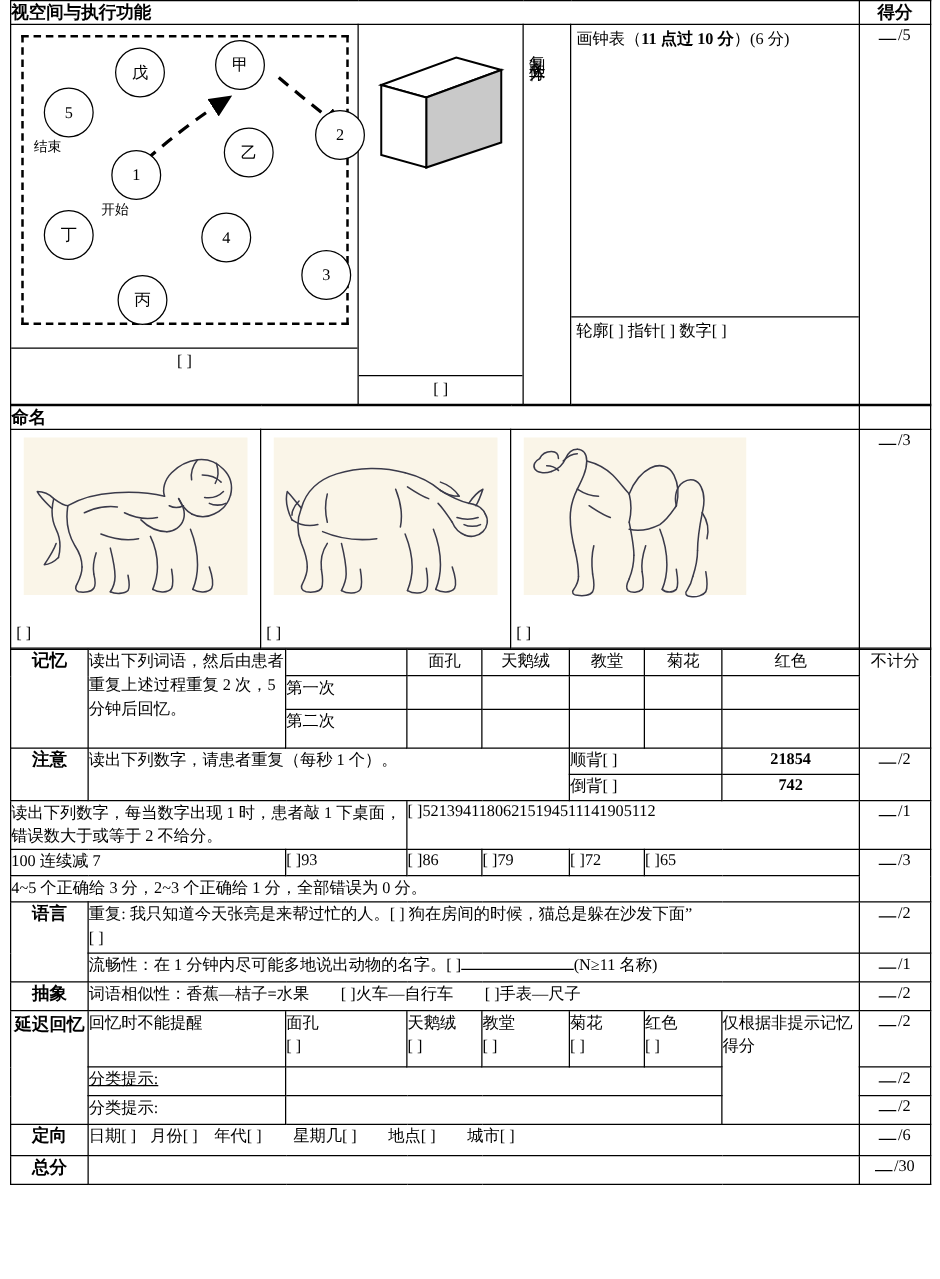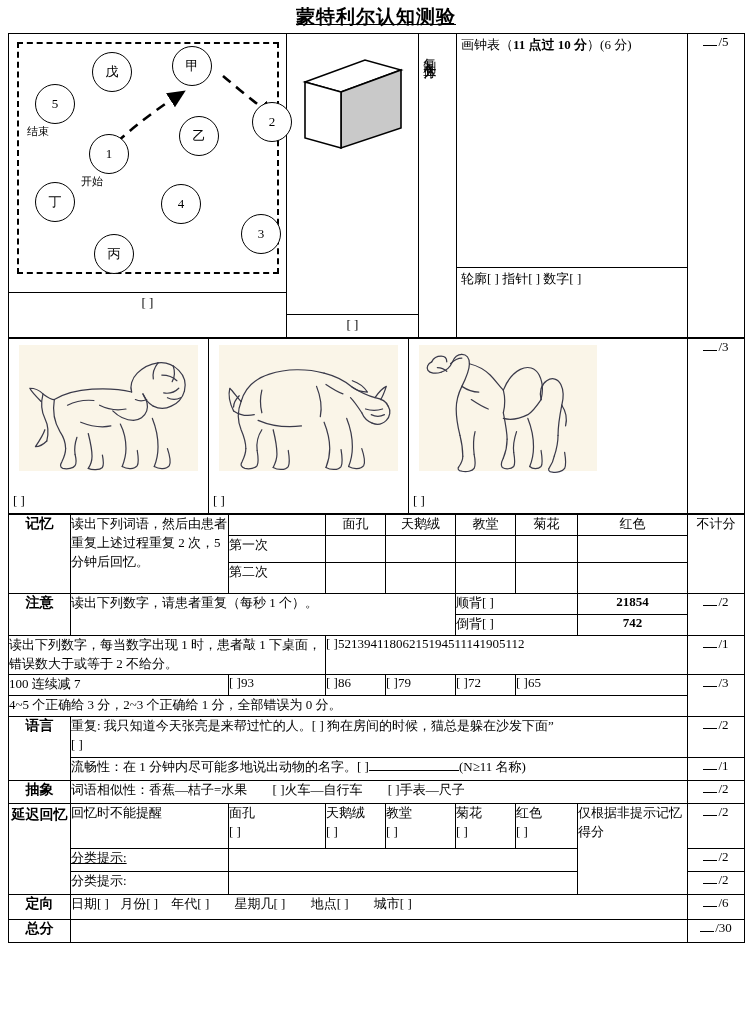--- a/index.html
+++ b/index.html
@@ -56,31 +56,34 @@
   .brk{font-size:13px;}
   .t13{font-size:13px;}
   .t14{font-size:14px;}
   .lh{line-height:1.45;}
 </style>
 </head>
 <body>
 
 <div class="page">
 
-  <div class="title">蒙特利尔认知测验</div>
 
   <table class="moca">
     <colgroup>
         <col style="width:278px">
         <col style="width:132px">
         <col style="width:38px">
         <col style="width:231px">
         <col style="width:57px">
       </colgroup>
     <tbody>
+        <tr>
+      <td colspan="4" class="secthead">视空间与执行功能</td>
+      <td class="secthead ctr">得分</td>
+    </tr>
     <tr>
 
       <td>
         <div class="visuo-wrap">
           <div class="dashbox"></div>
           <svg class="arrows" viewBox="0 0 276 244">
             <defs>
               <marker id="ah" markerWidth="7" markerHeight="7" refX="3" refY="3.2" orient="auto">
                 <path d="M0,0 L7,3.2 L0,6.4 z" fill="#000"></path>
               </marker>
@@ -139,20 +142,24 @@
     </table>
 
   <table class="moca">
     <colgroup>
         <col style="width:200px">
         <col style="width:200px">
         <col style="width:279px">
         <col style="width:57px">
       </colgroup>
     <tbody>
+        <tr>
+      <td colspan="3" class="secthead">命名</td>
+      <td></td>
+    </tr>
     <tr>
       <td>
         <div class="animal-box">
           <div class="animal-bg"></div>
           <svg viewBox="0 0 200 140" width="200" height="132" style="position:absolute;left:0;top:4px;">
             <g fill="none" stroke="#3a3a4a" stroke-width="1.3" stroke-linejoin="round" stroke-linecap="round">
               <path d="M28,62 C22,56 18,52 16,48 C20,48 26,50 30,54 C34,57 38,60 42,60"></path>
               <path d="M30,54 C28,62 28,72 32,80 C36,88 36,96 34,104"></path>
               <path d="M42,60 C52,54 66,50 82,49 C98,48 112,49 124,52"></path>
               <path d="M124,52 C122,46 124,38 130,32 C136,26 144,22 152,21"></path>

